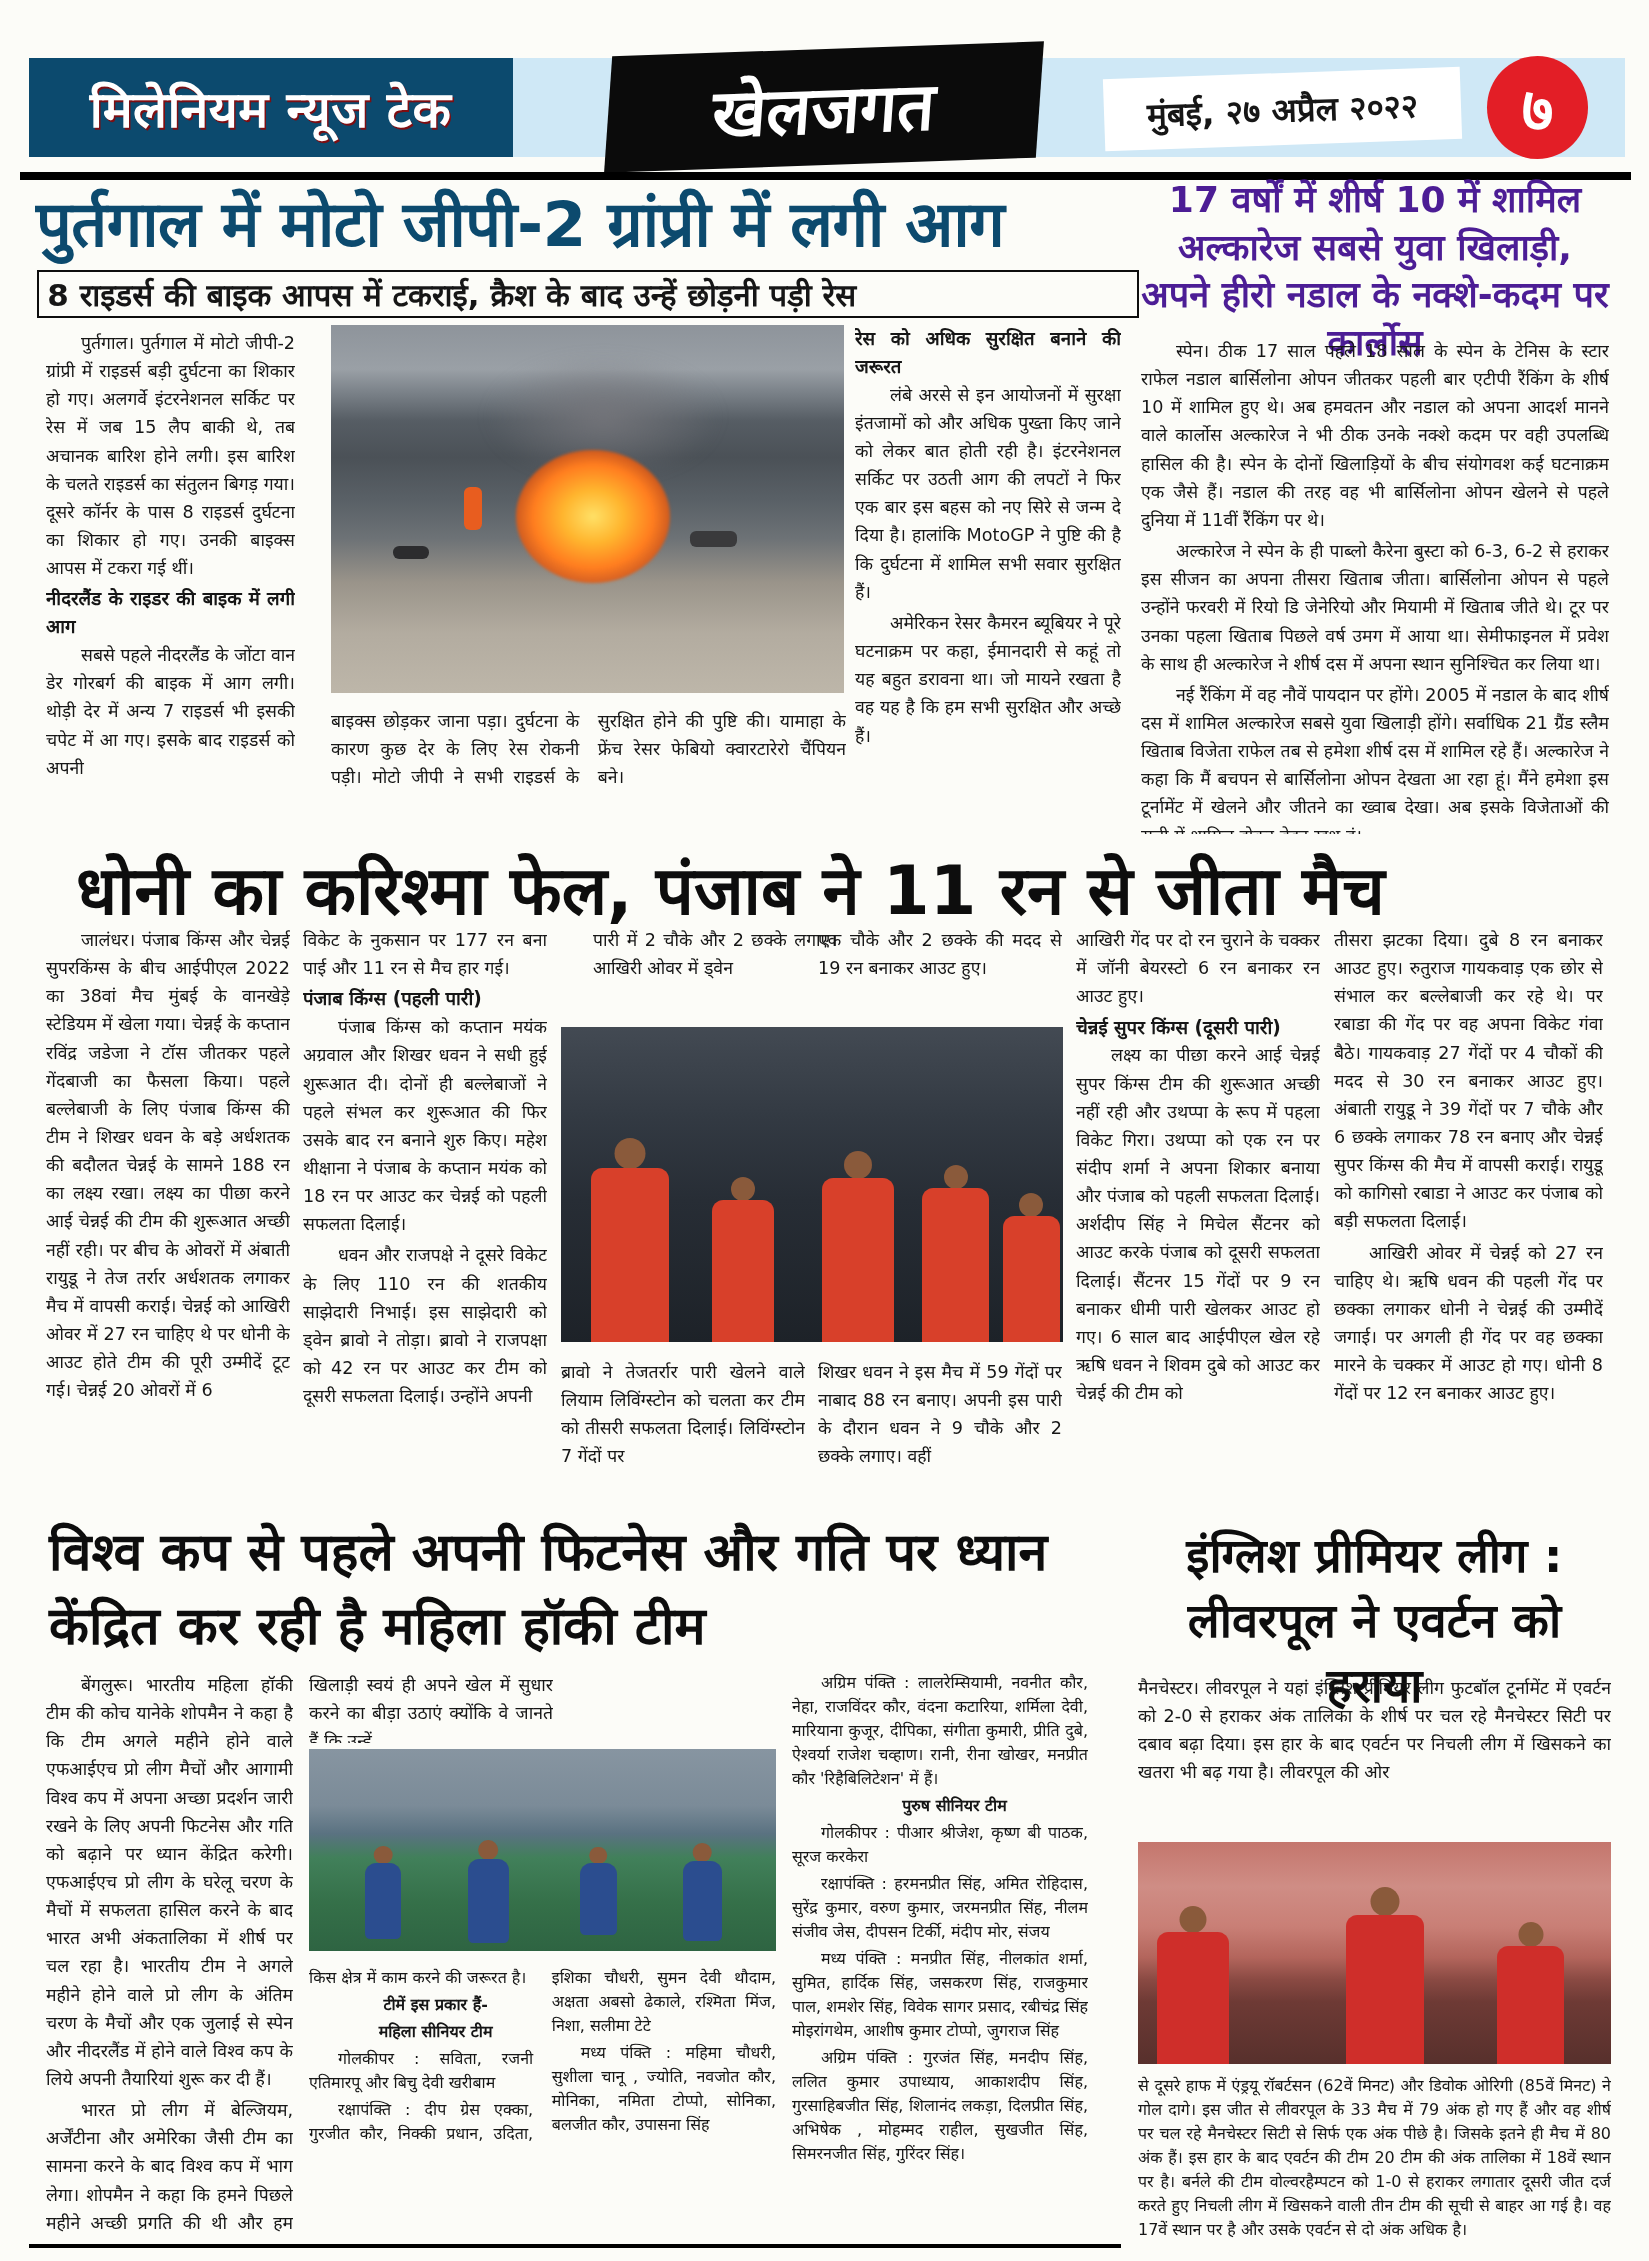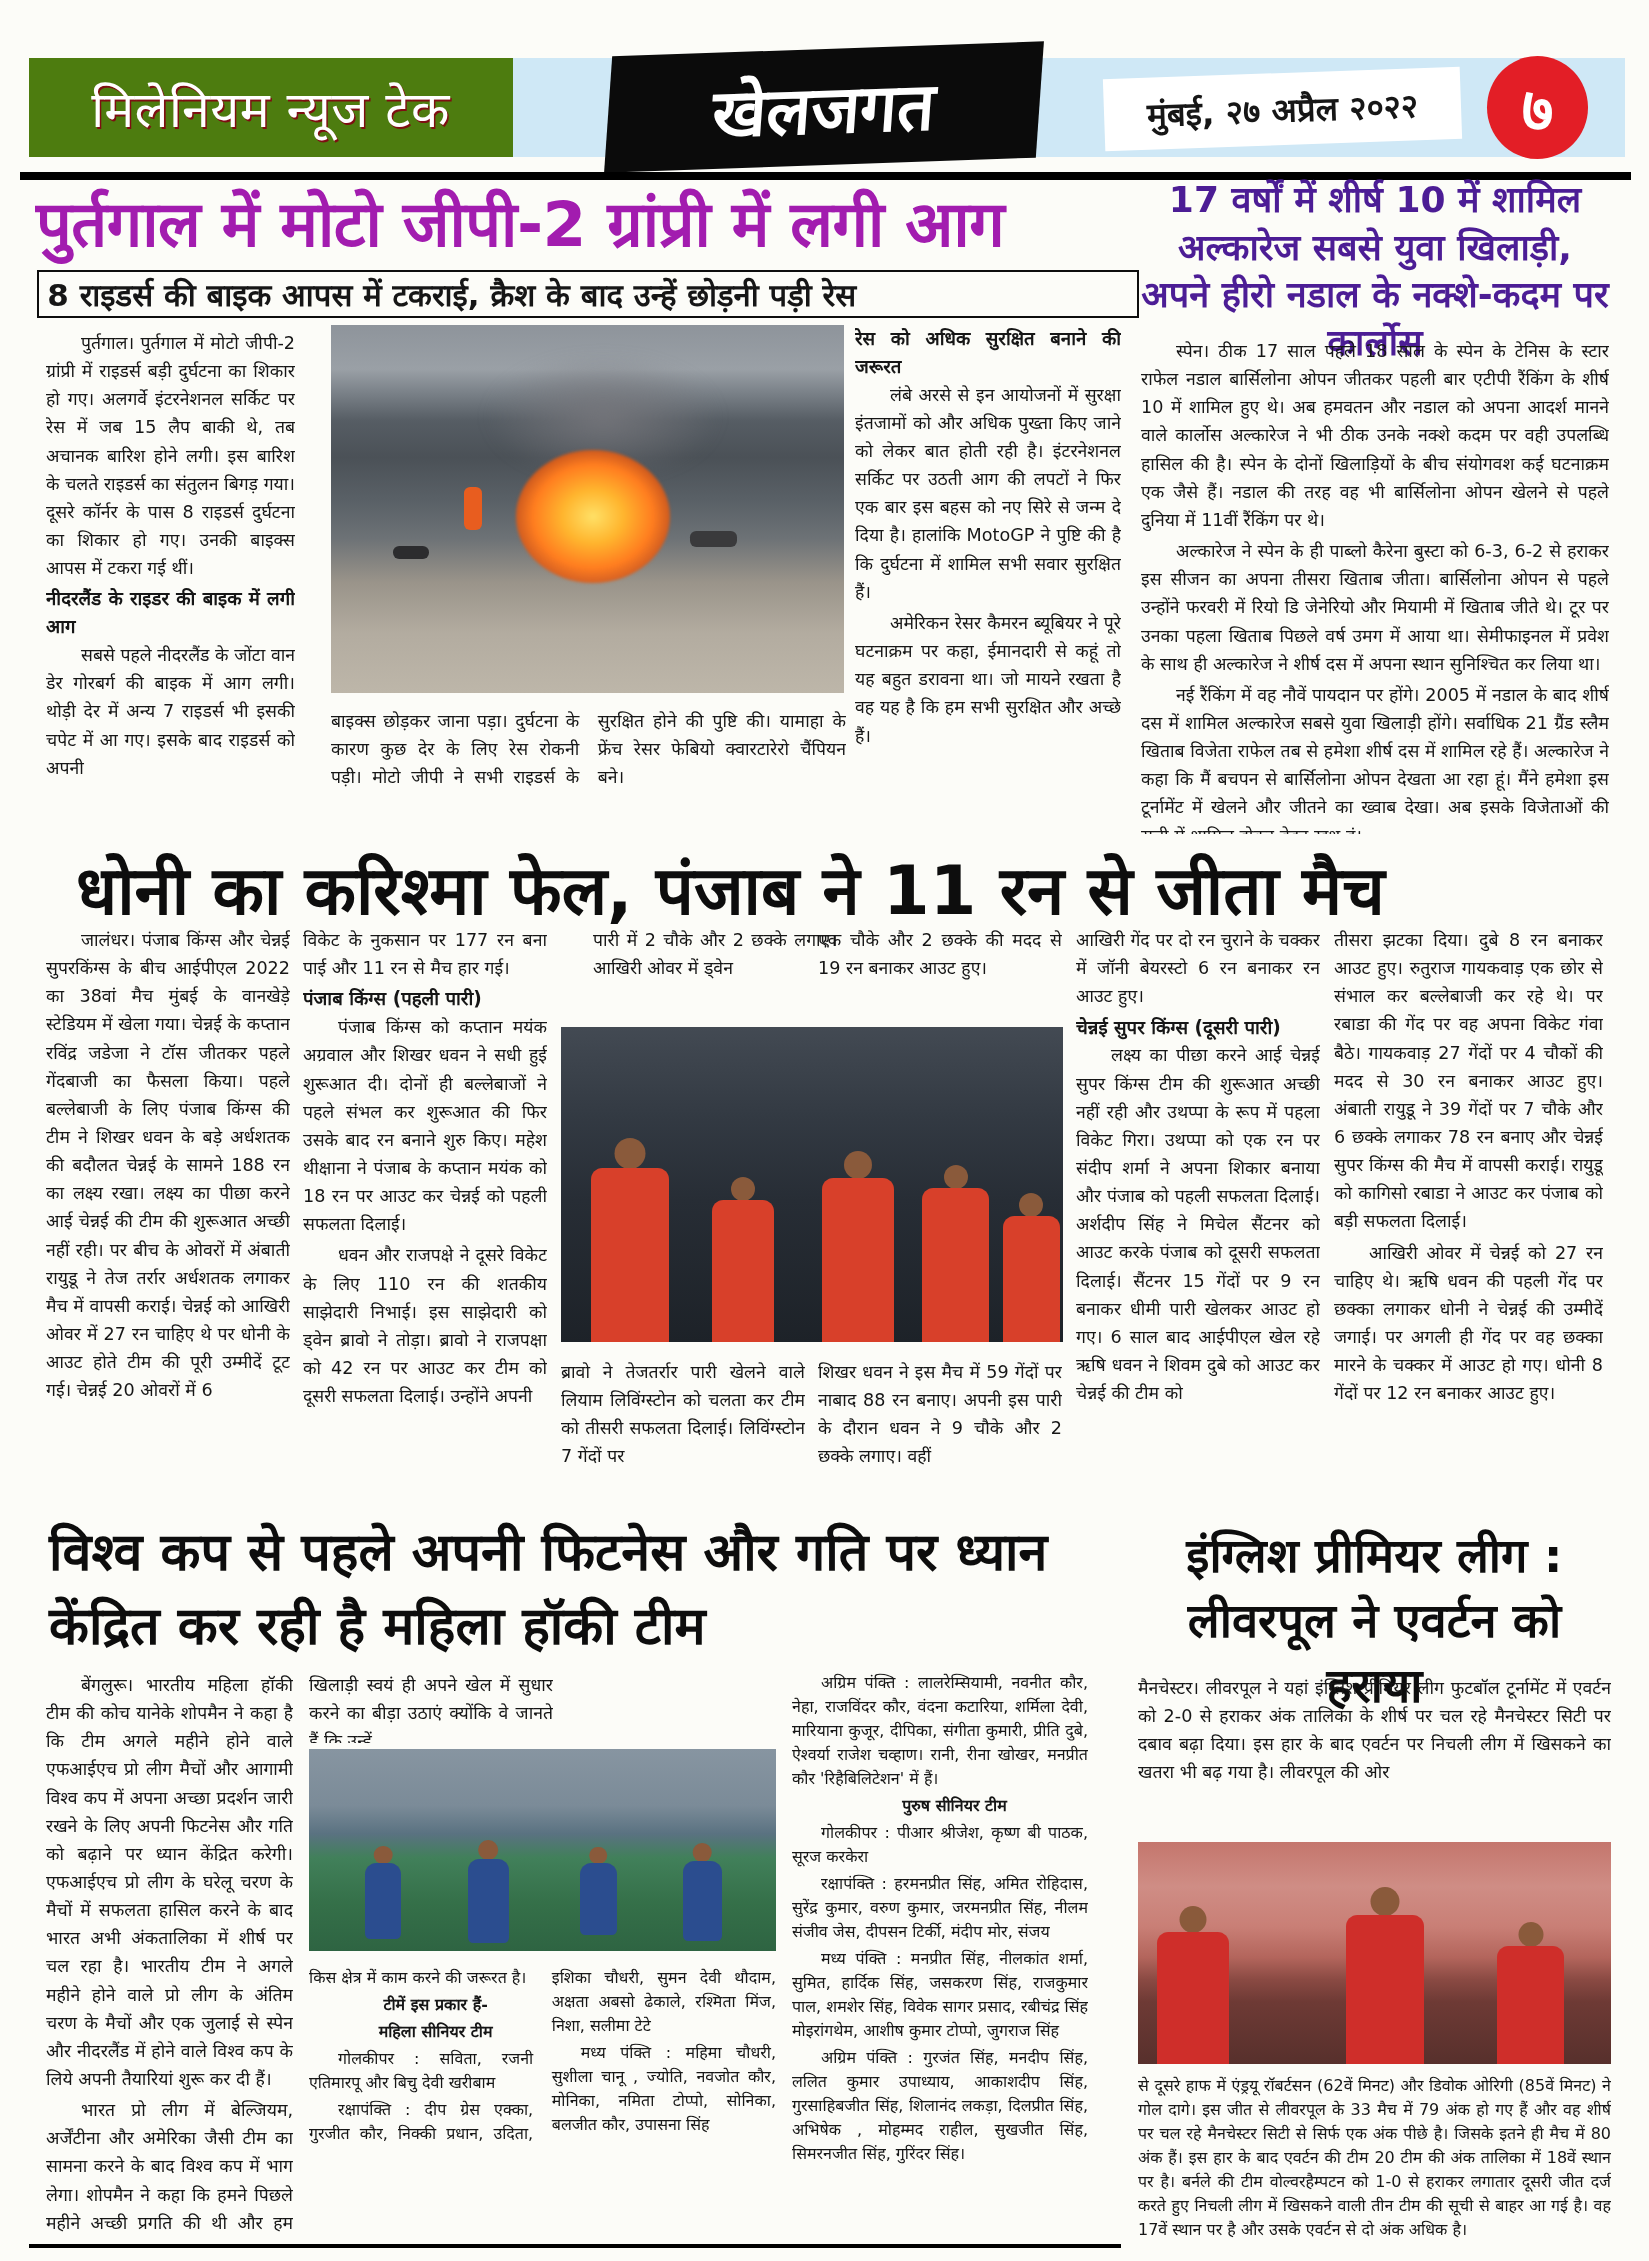--- a/index.html
+++ b/index.html
@@ -1,31 +1,31 @@
 <!DOCTYPE html>
 <html style="font-size:8.3px"><head>
 <meta charset="utf-8">
 <style>
   html,body{margin:0;padding:0;background:#d9d9d9;}
   .page{position:relative;width:1650px;height:2261px;background:#fcfcf8;
         font-family:"DejaVu Sans","Liberation Sans",sans-serif;color:#161616;overflow:hidden;}
   .abs{position:absolute;}
   
   .band{background:#cfe8f6;}
-  .paperbox{background:#4d7c0f;display:flex;align-items:center;justify-content:center;
-            color:#fff;font-size:50px;font-weight:400;letter-spacing:0.5px;text-shadow:1.6px 1.6px 0 #7e0e12;}
+  .paperbox{background:#0c4a6e;display:flex;align-items:center;justify-content:center;
+            color:#fff;font-size:50px;font-weight:700;letter-spacing:0.5px;text-shadow:1.6px 1.6px 0 #7e0e12;}
   .sectionbox{background:#0b0b0b;display:flex;align-items:center;justify-content:center;
               color:#fff;font-size:66px;font-weight:800;transform:rotate(-2deg) skewX(-6deg);}
   .datebox{background:#ffffff;display:flex;align-items:center;justify-content:center;
            font-size:33px;font-weight:800;transform:rotate(-2deg);}
   .pagecircle{background:#e31e26;border-radius:50%;display:flex;align-items:center;justify-content:center;
               color:#fff;font-size:61px;font-weight:800;}
   .rule{background:#000;}
   
-  .h1a{font-size:63px;font-weight:800;line-height:1.12;letter-spacing:-0.5px;color:#a21caf;}
+  .h1a{font-size:63px;font-weight:800;line-height:1.12;letter-spacing:-0.5px;color:#0c4a6e;}
   .h1b{font-size:36px;font-weight:800;line-height:1.32;text-align:center;color:#4c1d95;}
   .h1c{font-size:67px;font-weight:800;line-height:1.1;color:#0d0d0d;white-space:nowrap;}
   .h1d{font-size:52px;font-weight:800;line-height:1.42;text-align:left;color:#0d0d0d;}
   .h1e{font-size:47px;font-weight:800;line-height:1.38;text-align:center;color:#0d0d0d;}
   .subheadbox{border:2.6px solid #0d0d0d;font-size:31px;font-weight:700;display:flex;align-items:center;
               padding:0 8.3px;white-space:nowrap;overflow:hidden;}
   .colsub{font-weight:800;font-size:18.6px;line-height:1.5;}
   
   .bt{font-size:17.6px;line-height:1.6;text-align:justify;}
   .bt p{margin:0 0 3.1px 0;text-indent:35px;}

